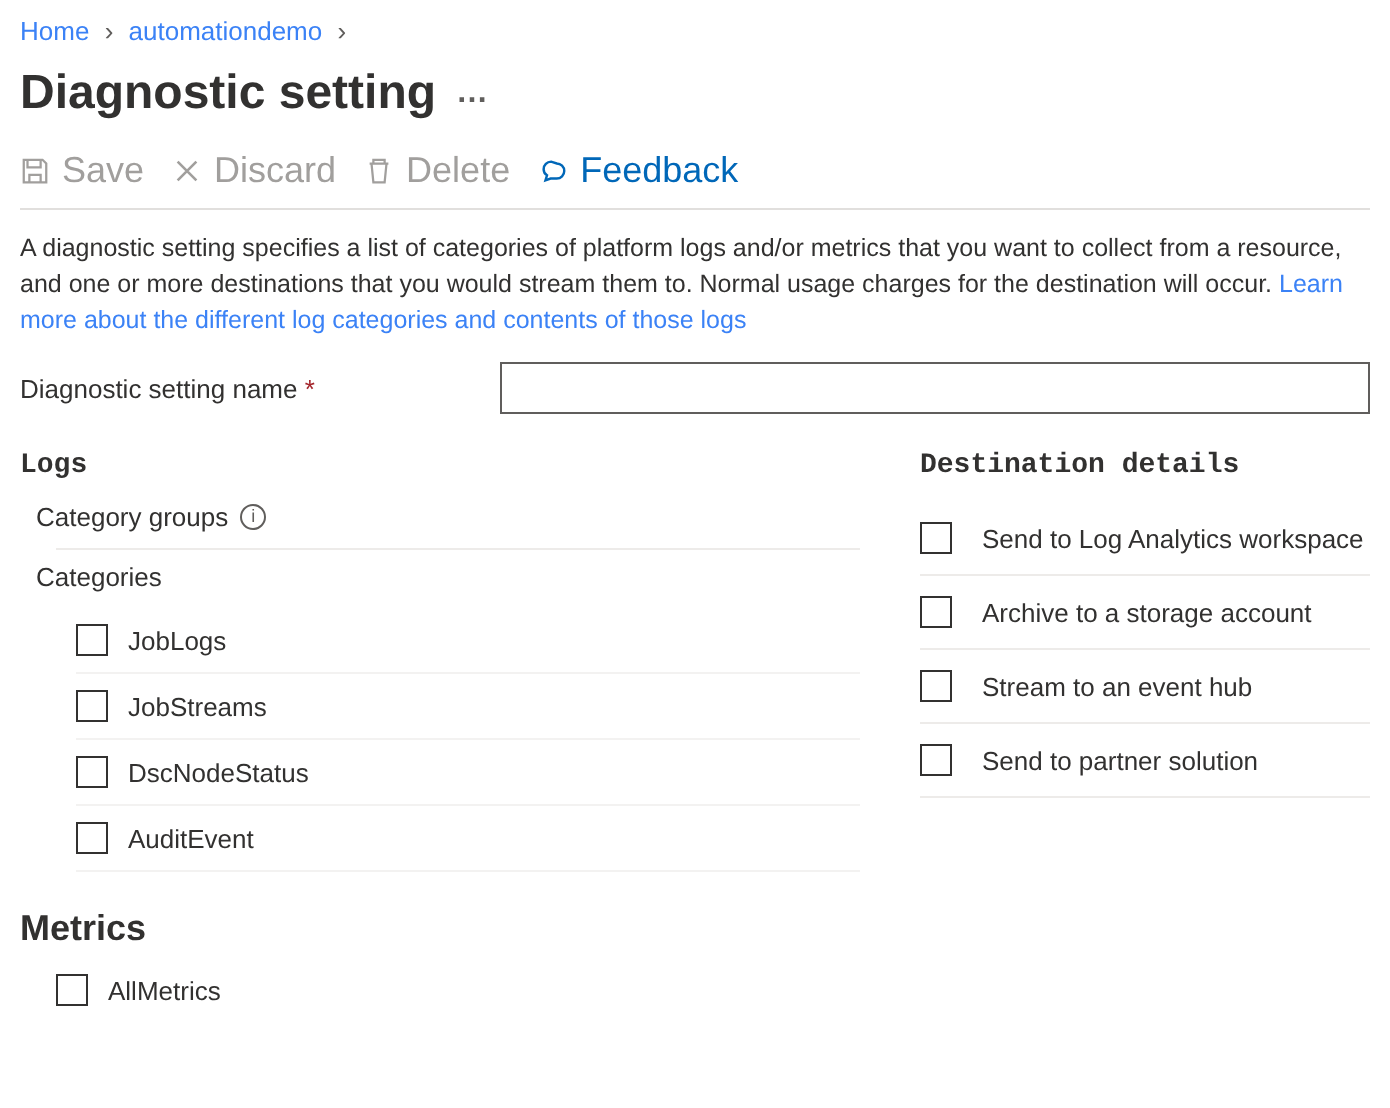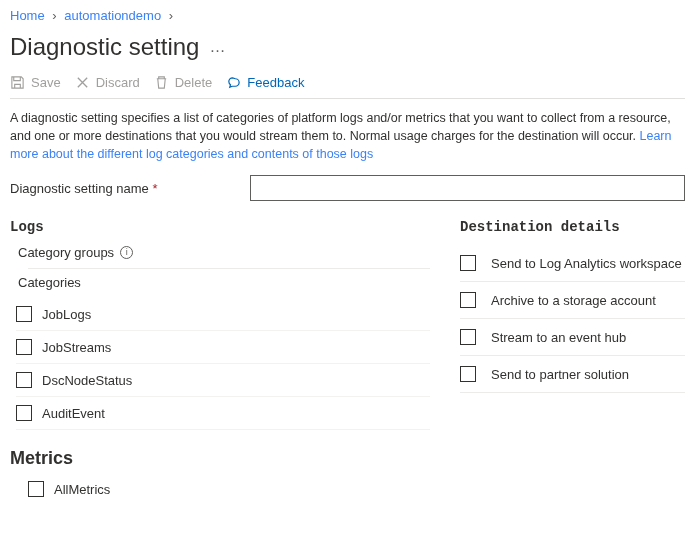--- a/index.html
+++ b/index.html
@@ -8,49 +8,49 @@
     padding: 6px 10px 10px 10px;
     font-family: "Segoe UI", Arial, sans-serif;
     font-size: 13px;
     color: #323130;
     background: #fff;
     width: 695px;
   }
   a { color: #3b82f6; text-decoration: none; }
   .breadcrumb { font-size: 13px; padding: 2px 0 6px 0; }
   .breadcrumb .sep { color: #605e5c; padding: 0 4px; }
-  h1.title { font-size: 24px; font-weight: 400; margin: 4px 0 10px 0; display: flex; align-items: center; }
+  h1.title { font-size: 24px; font-weight: 700; margin: 4px 0 10px 0; display: flex; align-items: center; }
   .title-ellipsis { color: #605e5c; font-size: 16px; margin-left: 10px; }
   .toolbar {
     display: flex; align-items: center; gap: 14px;
     border-bottom: 1px solid #e1dfdd;
     padding: 4px 0 8px 0;
     margin-bottom: 10px;
-    font-size: 13px;
+    font-size: 18px;
   }
   .tb-btn { display: flex; align-items: center; gap: 6px; color: #a19f9d; cursor: default; }
   .tb-btn.active { color: #0067b8; cursor: pointer; }
   .tb-icon { width: 15px; height: 15px; flex: 0 0 15px; }
   .intro { font-size: 12.5px; line-height: 1.45; color: #323130; margin-bottom: 12px; }
   .field-row { display: flex; align-items: center; margin-bottom: 14px; }
   .field-label { width: 240px; font-size: 13px; }
   .req { color: #a4262c; }
   .field-input { flex: 1; }
   .field-input input {
     width: 100%; height: 26px; border: 1px solid #605e5c; padding: 2px 6px;
     font-family: inherit; font-size: 13px;
   }
   .columns { display: flex; gap: 30px; }
   .col-left { flex: 0 0 420px; }
   .col-right { flex: 1; }
   .sect-head { font-weight: 600; font-size: 14px; margin: 4px 0 10px 0; font-family: Liberation Mono, monospace; }
   .subhead { font-size: 13px; color: #323130; margin: 6px 0 8px 8px; display:flex; align-items:center; gap:6px;}
   .subhead .info { width:13px; height:13px; border:1px solid #605e5c; border-radius:50%; font-size:9px; line-height:11px; text-align:center; color:#605e5c; }
   .cg-row { display: flex; gap: 70px; margin-left: 18px; margin-bottom: 8px; }
-  .chk-item { display: flex; align-items: center; gap: 10px; padding: 8px 0; margin-left: 2px; border-bottom: 1px solid #f3f2f1; }
+  .chk-item { display: flex; align-items: center; gap: 10px; padding: 8px 0; margin-left: 24px; border-bottom: 1px solid #f3f2f1; }
   .col-left .cat-list { margin-left: 4px; }
   .chk-box {
     width: 16px; height: 16px; border: 1px solid #323130; flex: 0 0 16px;
     background: #fff; cursor: pointer;
   }
   .cg-row .chk { display:flex; align-items:center; gap:10px; }
   hr.mini { border: none; border-top: 1px solid #edebe9; margin: 6px 0 6px 18px; }
   .dest-item { display:flex; align-items:flex-end; gap:15px; padding: 10px 0; border-bottom: 1px solid #edebe9; }
   .metrics-head { font-weight:600; font-size:18px; margin: 18px 0 4px 0; }
 </style>

